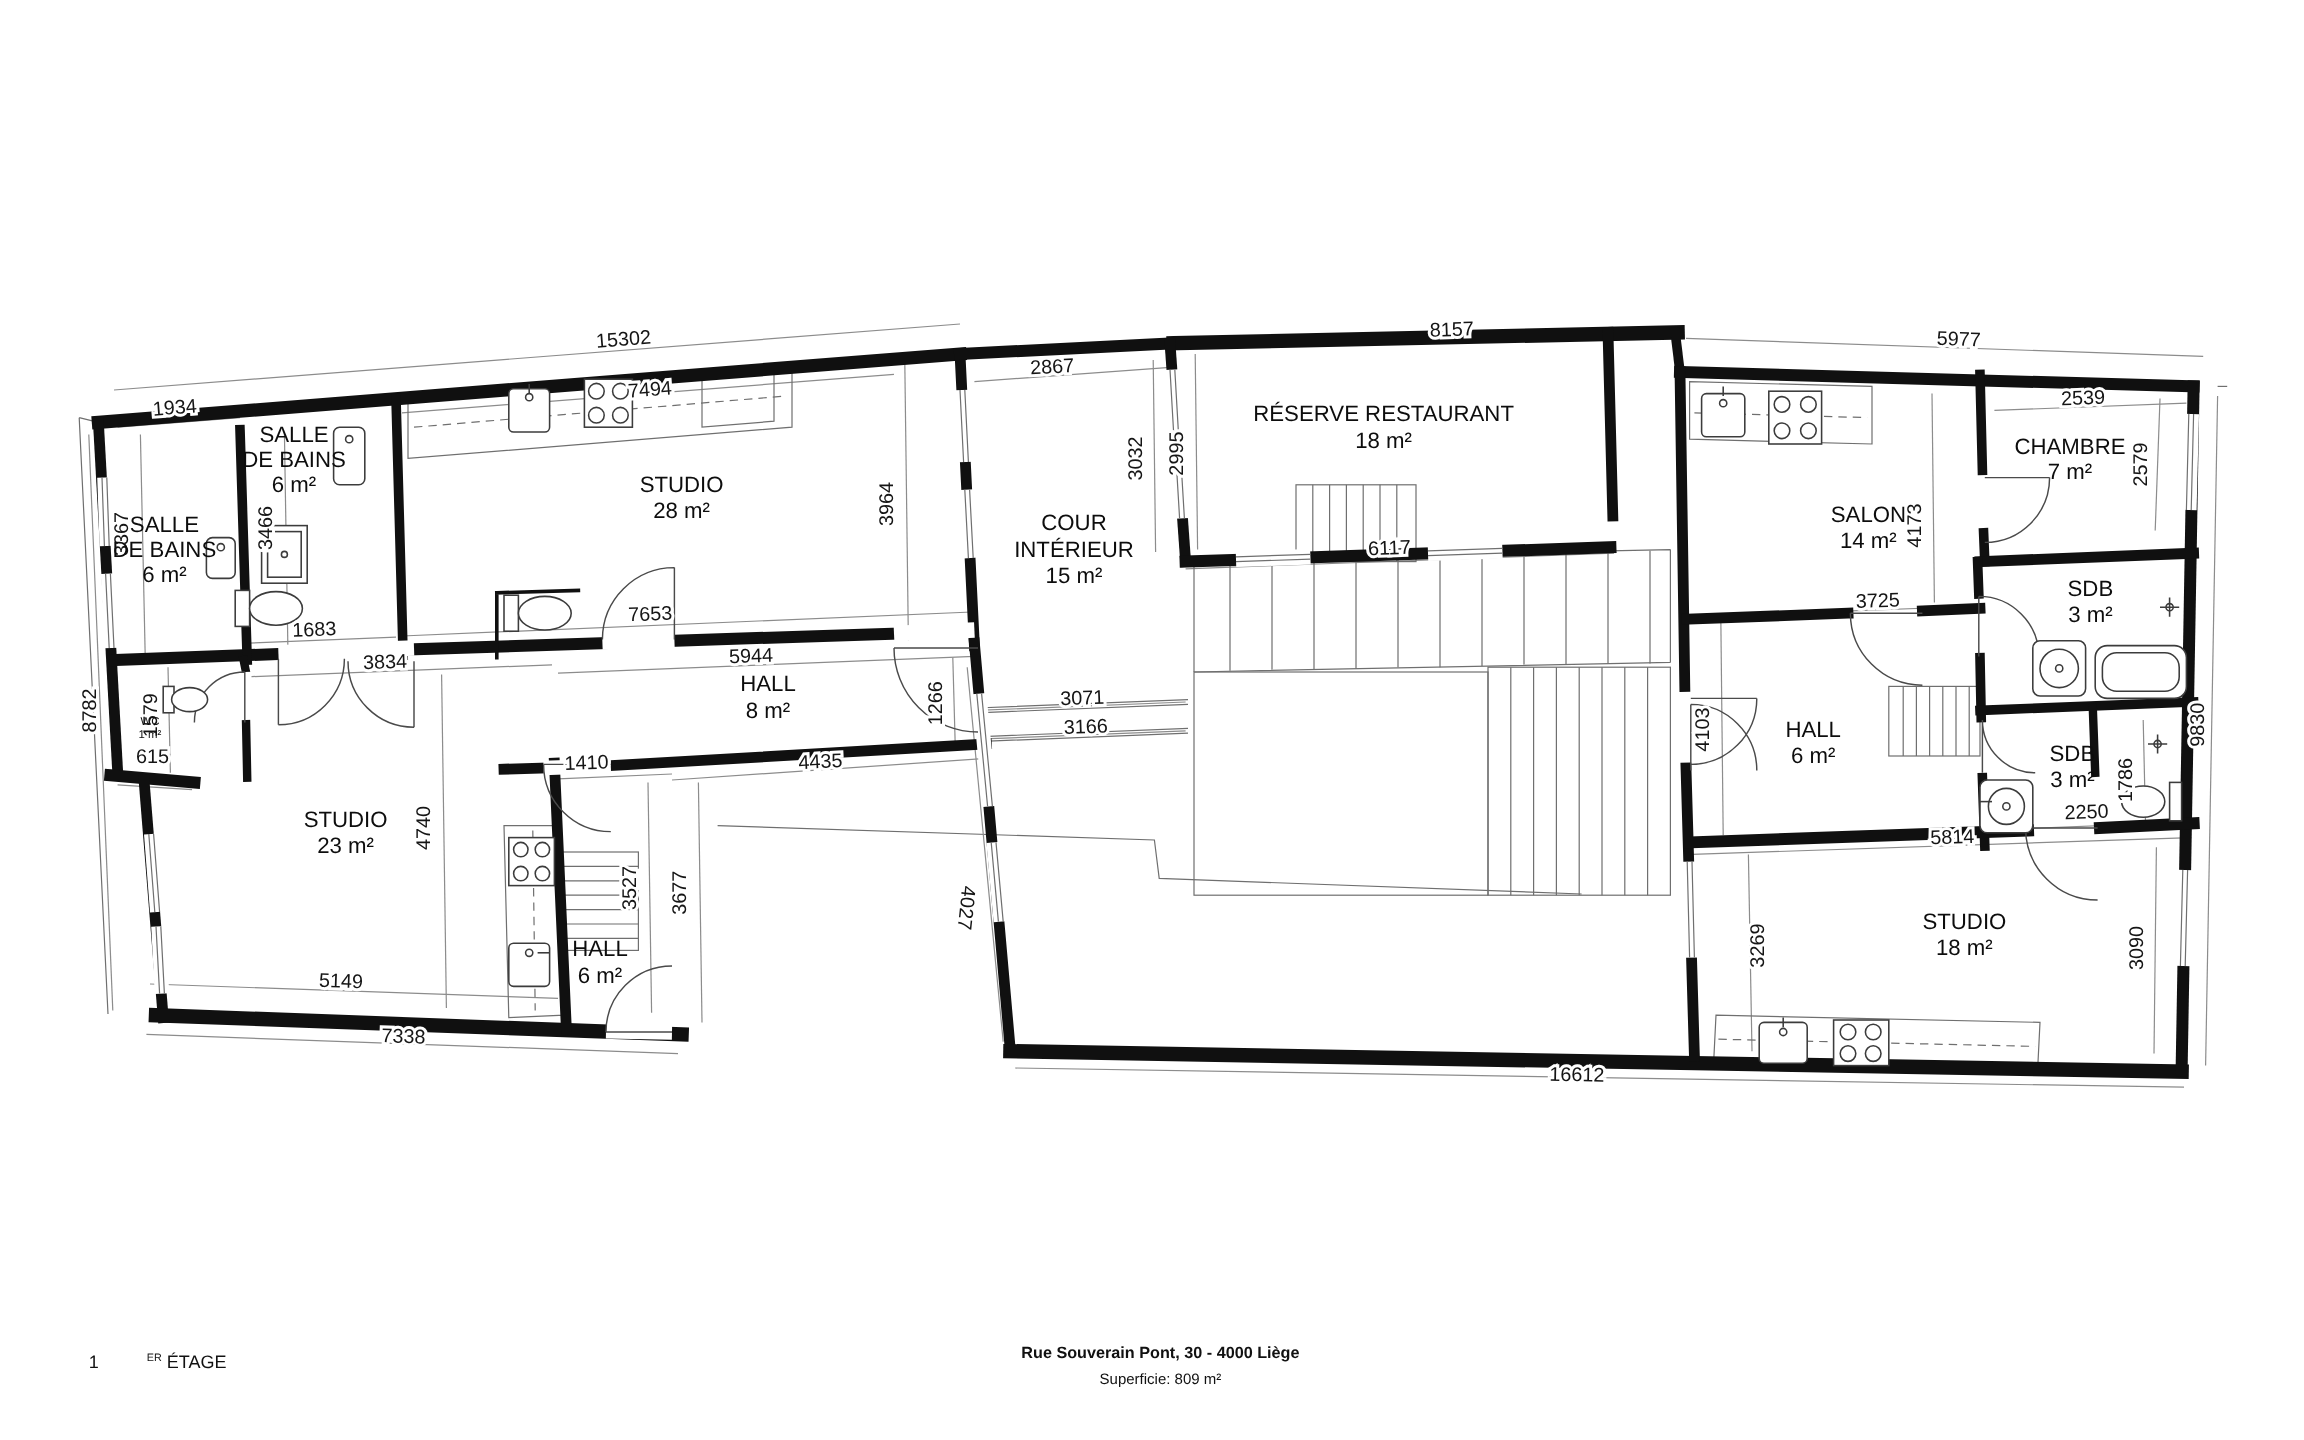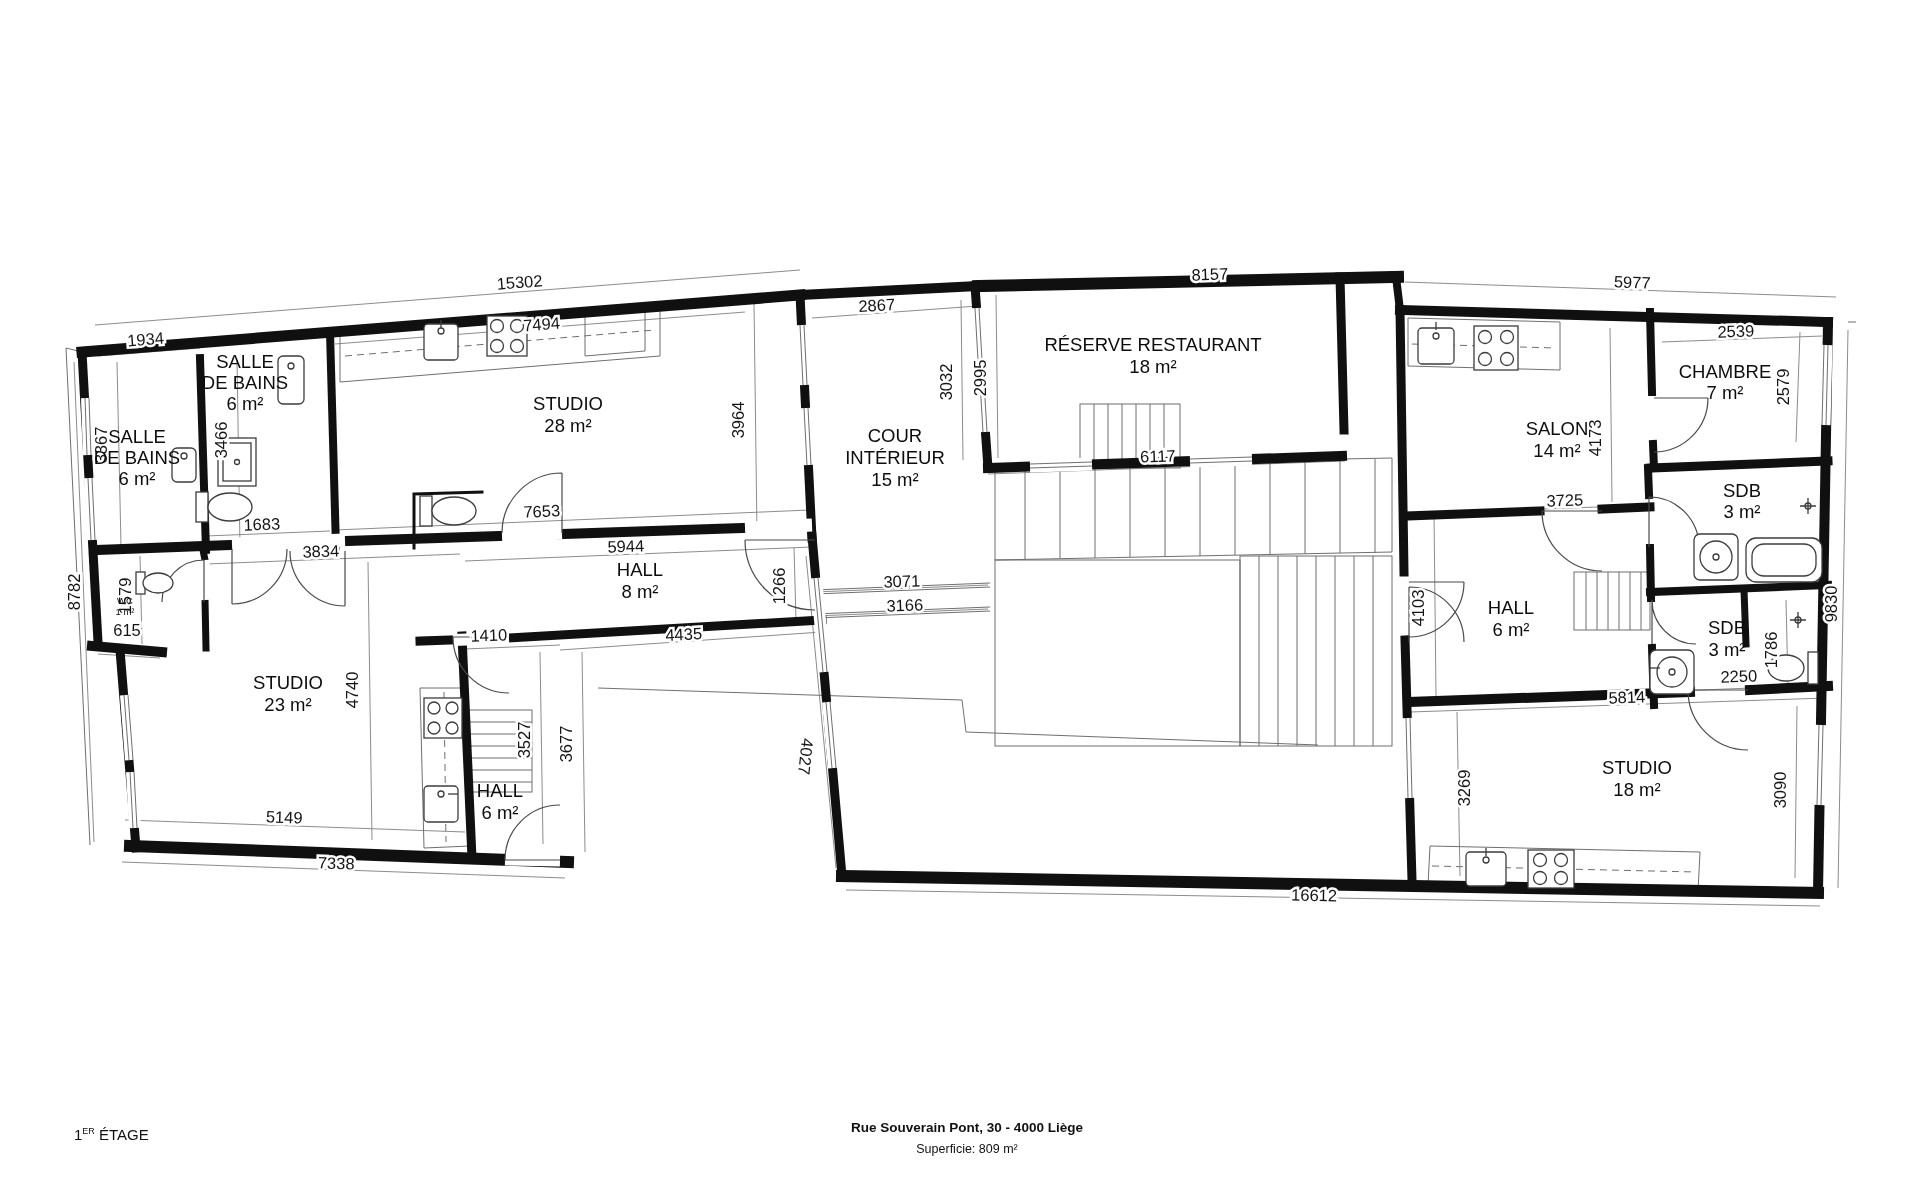--- a/index.html
+++ b/index.html
@@ -11,21 +11,21 @@
   .room-small{font-size:9.5px;fill:#0d0d0d;text-anchor:middle;}
   .wall{stroke:#101010;fill:none;stroke-linecap:square;}
   .thin{stroke:#6f6f6f;stroke-width:1;fill:none;}
   .dimline{stroke:#8c8c8c;stroke-width:1;fill:none;}
   .fx{stroke:#3c3c3c;stroke-width:1.3;fill:#ffffff;}
   .arc{stroke:#4a4a4a;stroke-width:1.2;fill:none;}
   .gap{stroke:#ffffff;fill:none;stroke-linecap:butt;}
   .win{stroke:#6f6f6f;stroke-width:1;fill:none;}
   .dash{stroke:#6f6f6f;stroke-width:1;stroke-dasharray:7 5;fill:none;}
   .footer-floor{position:absolute;left:74px;top:1126px;font-size:15px;color:#111;}
-  .footer-floor sup{font-size:9px;}
+  .footer-floor sup{font-size:9px;margin-left:40px;}
   .footer-center{position:absolute;left:967px;transform:translateX(-50%);text-align:center;white-space:nowrap;}
   .footer-address{top:1120px;font-weight:bold;font-size:13.5px;}
   .footer-surface{top:1142px;font-size:12.5px;}
 </style>
 </head>
 <body>
 
 <svg id="plan-svg" width="1920" height="1200" viewBox="0 0 1920 1200">
 
   <g>

